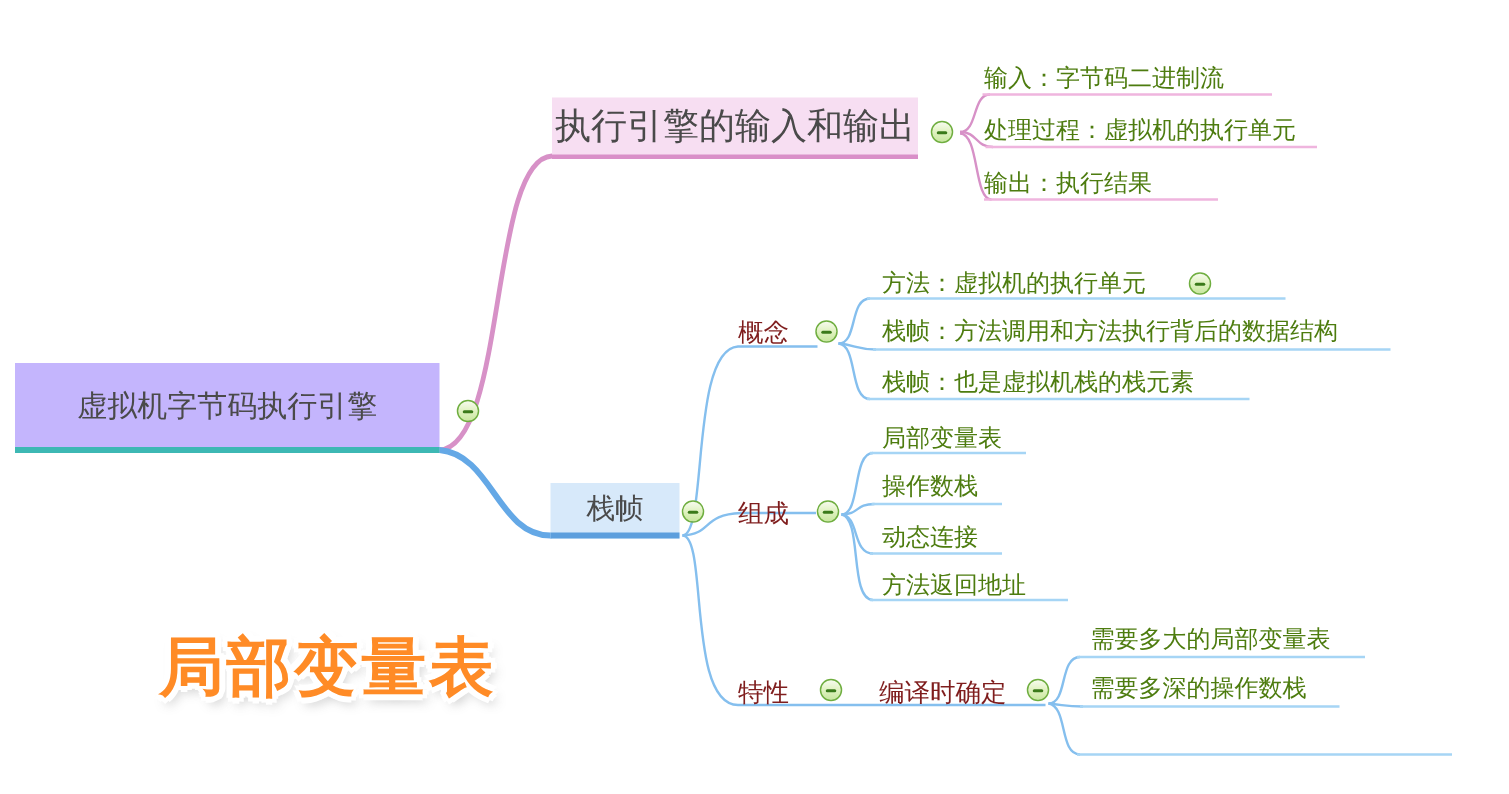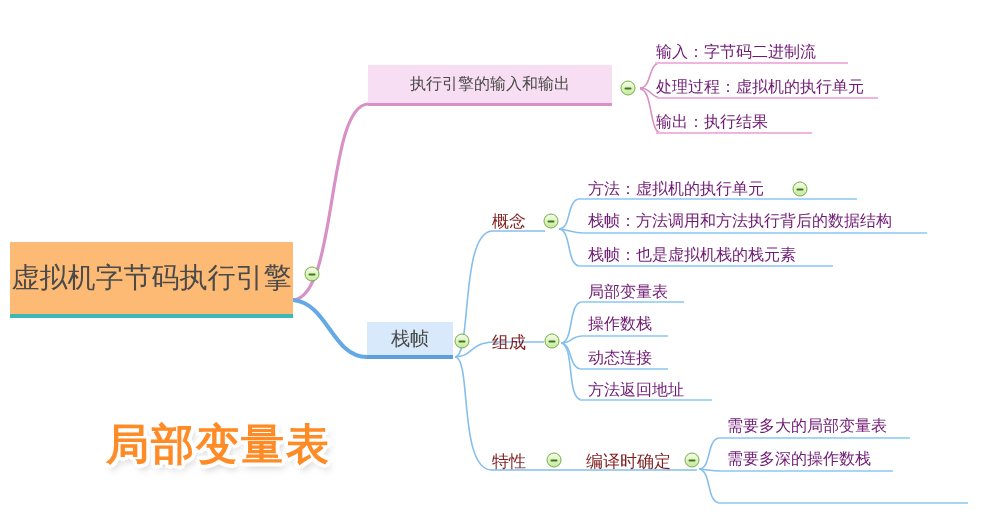--- a/index.html
+++ b/index.html
@@ -3,29 +3,29 @@
 <meta charset="utf-8">
 <style>
   html,body{margin:0;padding:0;background:#ffffff;}
   body{width:1006px;height:529px;overflow:hidden;
        font-family:"Liberation Sans","DejaVu Sans",sans-serif;}
   #canvas{position:relative;width:1006px;height:529px;background:#ffffff;}
   #wires{position:absolute;left:0;top:0;width:1006px;height:529px;}
 
   .node{position:absolute;box-sizing:border-box;display:flex;align-items:center;
         justify-content:center;color:#4a4a4a;white-space:nowrap;}
-  .node-root{left:10px;top:242px;width:283px;height:76px;background:#fdba74;
-        border-bottom:4px solid #3db8b4;font-size:28px;}
+  .node-root{left:10px;top:242px;width:283px;height:60px;background:#c4b5fd;
+        border-bottom:4px solid #3db8b4;font-size:20px;}
   .node-io{left:368px;top:65px;width:244px;height:41px;background:#f7def2;
-        border-bottom:3px solid #d98fc8;font-size:16px;}
+        border-bottom:3px solid #d98fc8;font-size:24px;}
   .node-frame{left:367px;top:322px;width:86px;height:37px;background:#d7e9fa;
         border-bottom:4px solid #5d9fdd;font-size:19px;text-align:center;}
 
   .topic{position:absolute;color:#7f1d1d;font-size:17px;white-space:nowrap;}
-  .leaf{position:absolute;color:#701a75;font-size:16px;white-space:nowrap;}
+  .leaf{position:absolute;color:#4d7c0f;font-size:16px;white-space:nowrap;}
 
   .minus{position:absolute;width:15px;height:15px;border-radius:50%;
         box-sizing:border-box;border:1px solid #6fae3f;
         background:linear-gradient(180deg,#f7fbee 0%,#e2f3c4 45%,#c9e7a0 100%);
         display:flex;align-items:center;justify-content:center;
         transform:translate(-50%,-50%);cursor:pointer;}
   .minus .bar{width:7px;height:2px;background:#3a7a1a;border-radius:1px;}
 
   .watermark{position:absolute;left:106px;top:416px;font-size:43px;font-weight:bold;
         letter-spacing:2px;color:#ff8b26;white-space:nowrap;

